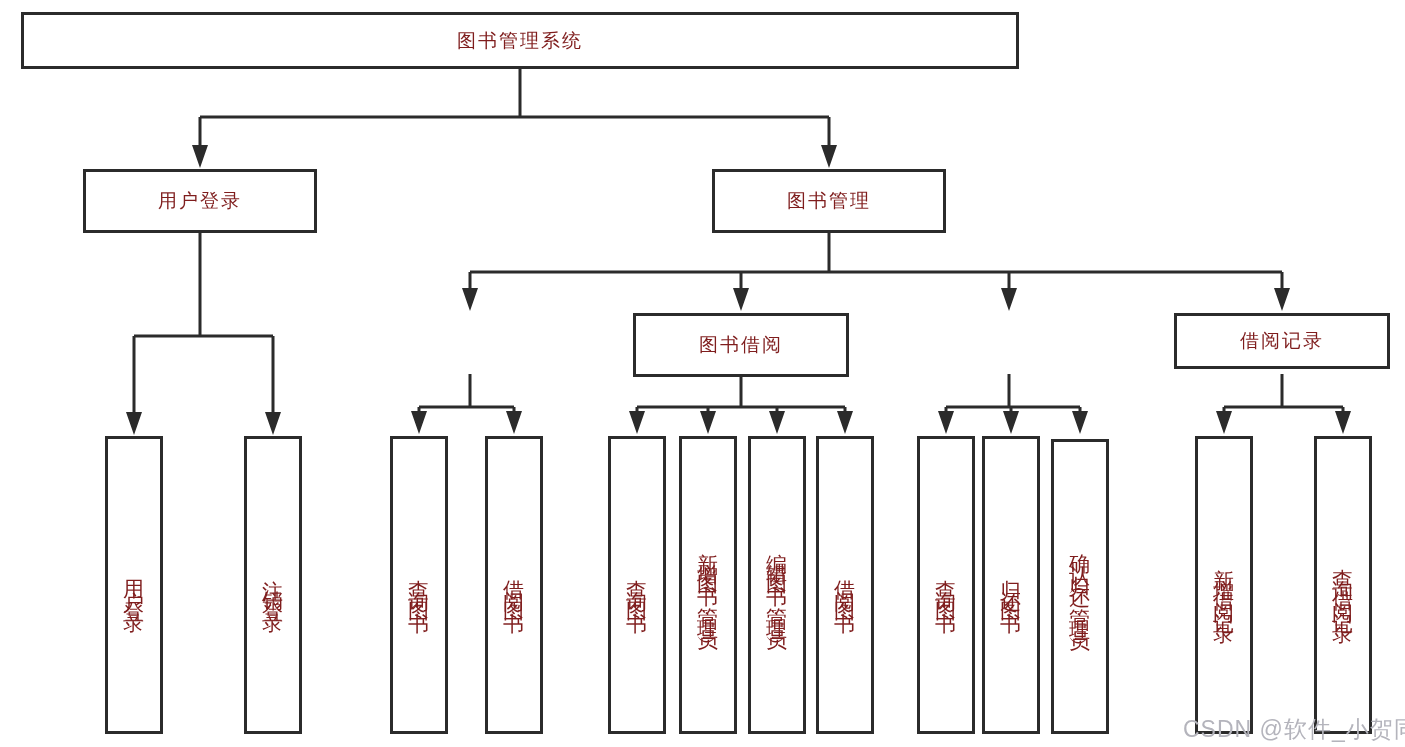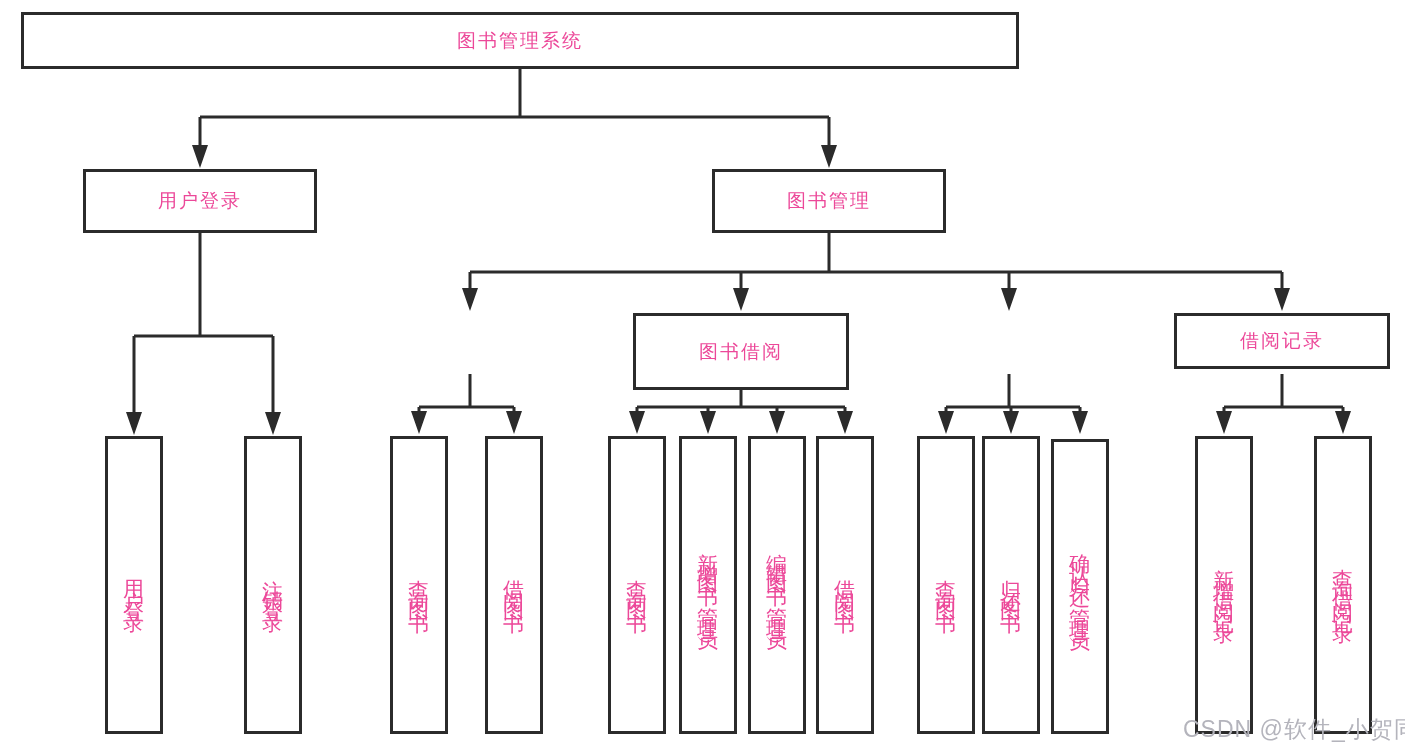--- a/index.html
+++ b/index.html
@@ -3,21 +3,21 @@
 <meta charset="utf-8">
 <style>
   html,body { margin:0; padding:0; background:#ffffff; }
   .stage {
     position:relative; width:1405px; height:747px; background:#ffffff;
     font-family:"Liberation Sans", sans-serif; overflow:hidden;
   }
   .connectors { position:absolute; left:0; top:0; width:1405px; height:747px; }
   .box {
     position:absolute; box-sizing:border-box; background:#ffffff;
-    border:3px solid #2b2b2b; color:#ec4899;
+    border:3px solid #2b2b2b; color:#7f1d1d;
     display:flex; align-items:center; justify-content:center;
   }
   .hbox { font-size:19px; letter-spacing:2px; white-space:nowrap; }
   .leaf {
     writing-mode:vertical-lr; text-orientation:mixed;
     font-size:21px; letter-spacing:11px; line-height:1;
   }
   .watermark {
     position:absolute; left:1183px; top:714px;
     font-size:23px; letter-spacing:1px; color:#b4b4bc; white-space:nowrap;
@@ -55,21 +55,21 @@
     <span>图书管理系统</span>
   </div>
 
   <div class="box hbox" style="left:83px; top:169px; width:234px; height:64px;">
     <span>用户登录</span>
   </div>
   <div class="box hbox" style="left:712px; top:169px; width:234px; height:64px;align-items:center;">
     <span>图书管理</span>
   </div>
 
-  <div class="box hbox" style="left:633px; top:313px; width:216px; height:77px;">
+  <div class="box hbox" style="left:633px; top:313px; width:216px; height:64px;">
     <span>图书借阅</span>
   </div>
   <div class="box hbox" style="left:1174px; top:313px; width:216px; height:56px;">
     <span>借阅记录</span>
   </div>
 
   <div class="box leaf" style="left:105px; top:436px; width:58px; height:298px;">
     <span>用户登录</span>
   </div>
   <div class="box leaf" style="left:244px; top:436px; width:58px; height:298px;">

